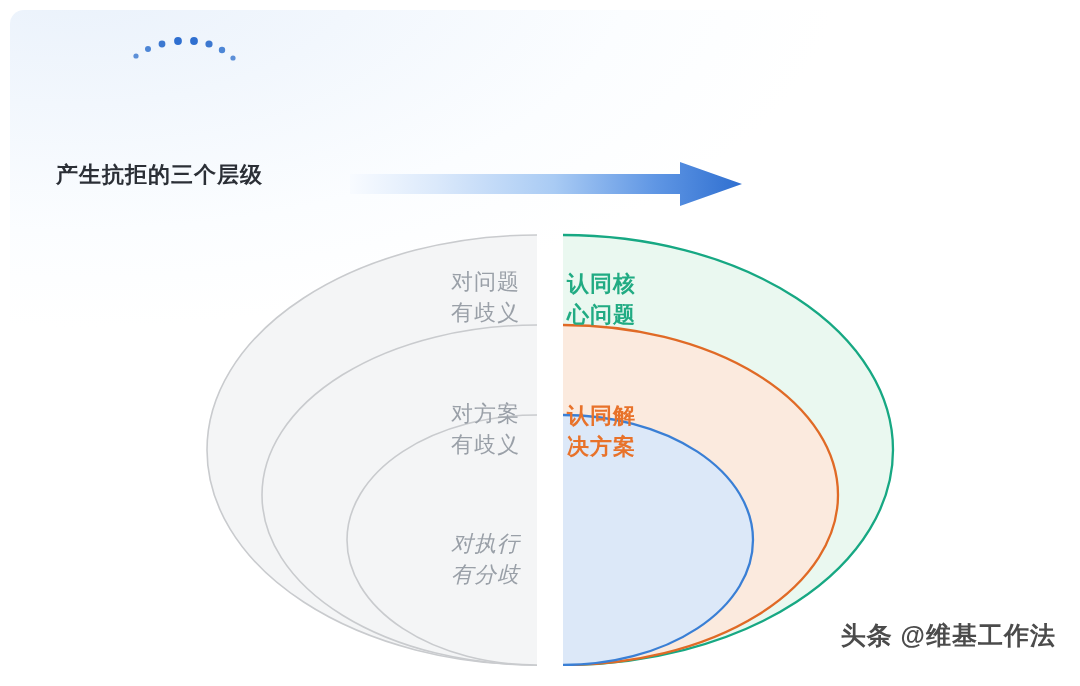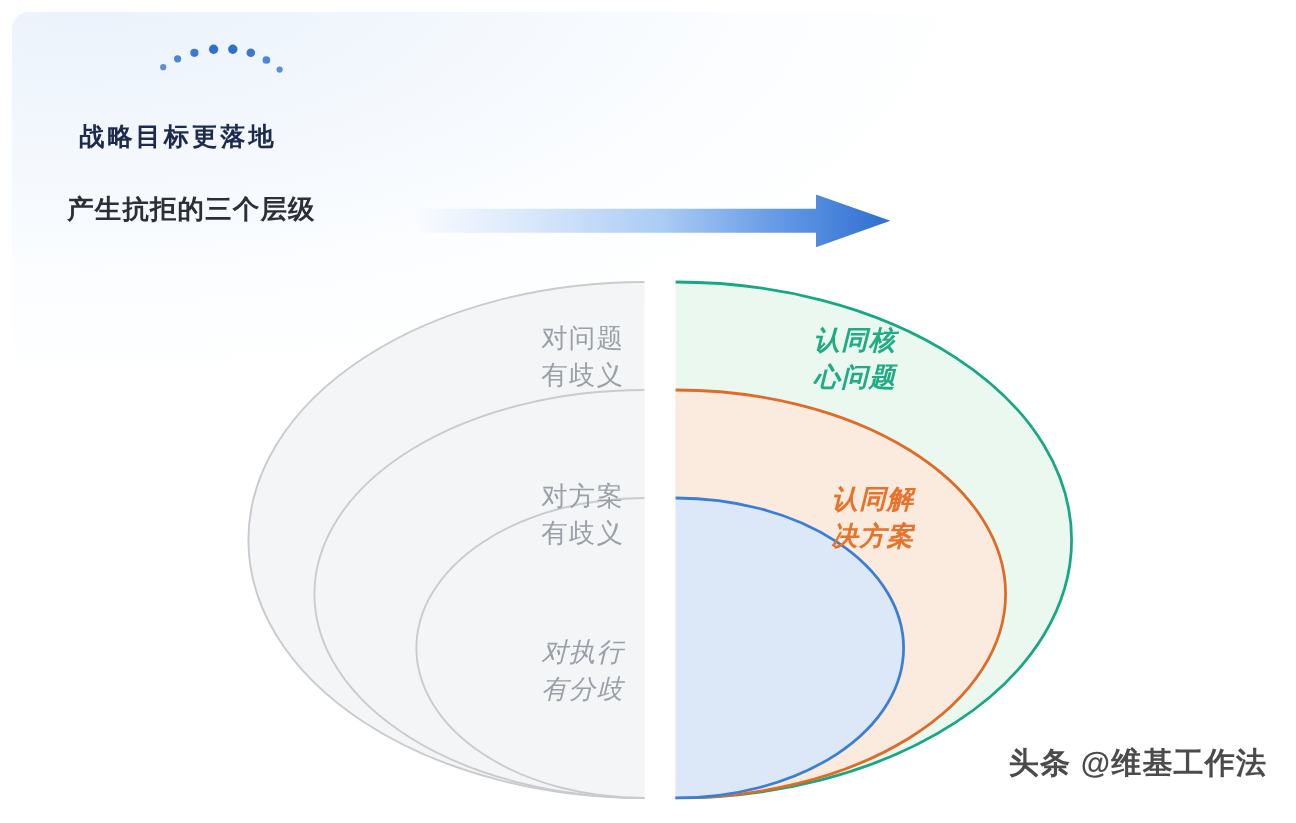--- a/index.html
+++ b/index.html
@@ -92,28 +92,28 @@
   .lbl {
     position: absolute;
     font-size: 22px;
     font-weight: 500;
     line-height: 1.42;
     letter-spacing: 1px;
     white-space: pre-line;
     pointer-events: none;
   }
   .lbl-gray { color: #9aa0a8; text-align: right; }
-  .lbl-col  { font-weight: 700; text-align: right; font-style: italic; }
+  .lbl-col  { font-weight: 700; text-align: left; }
 
   #lbl-g1 { left: 345px; top: 256px; width: 165px; }
   #lbl-g2 { left: 345px; top: 388px; width: 165px; }
   #lbl-g3 { left: 345px; top: 518px; width: 165px; font-style: italic; }
 
   #lbl-c1 { left: 557px; top: 258px; width: 180px; color: #21ab83; }
-  #lbl-c2 { left: 572px; top: 390px; width: 180px; color: #e8722a; }
+  #lbl-c2 { left: 557px; top: 390px; width: 180px; color: #e8722a; }
   #lbl-c3 { left: 557px; top: 520px; width: 180px; color: #3a80d8; }
 
   
   #watermark {
     position: absolute;
     right: 14px;
     bottom: 24px;
     font-size: 25px;
     font-weight: 700;
     color: #3c3c3c;
@@ -131,21 +131,20 @@
     <svg id="logo-dots" width="120" height="30" viewBox="0 0 120 30">
       <circle cx="6" cy="22" r="2.6" fill="#5c8fd8"></circle>
       <circle cx="18" cy="15" r="3.0" fill="#4d86d6"></circle>
       <circle cx="32" cy="10" r="3.4" fill="#3c78d0"></circle>
       <circle cx="48" cy="7" r="3.9" fill="#2f6fd0"></circle>
       <circle cx="64" cy="7" r="3.9" fill="#2f6fd0"></circle>
       <circle cx="79" cy="10" r="3.6" fill="#3c78d0"></circle>
       <circle cx="92" cy="16" r="3.2" fill="#4d86d6"></circle>
       <circle cx="103" cy="24" r="2.6" fill="#5c8fd8"></circle>
     </svg>
-    <div id="logo-tagline">战略目标更落地</div>
   </div>
 
   <div class="head-title" id="head-left">产生抗拒的三个层级</div>
 
   <svg id="arrow" viewBox="0 0 392 44">
     <defs>
       <linearGradient id="arrGrad" x1="0" y1="0" x2="1" y2="0">
         <stop offset="0%" stop-color="#f8fbff"></stop>
         <stop offset="22%" stop-color="#dbe9fb"></stop>
         <stop offset="52%" stop-color="#a9cbf4"></stop>

